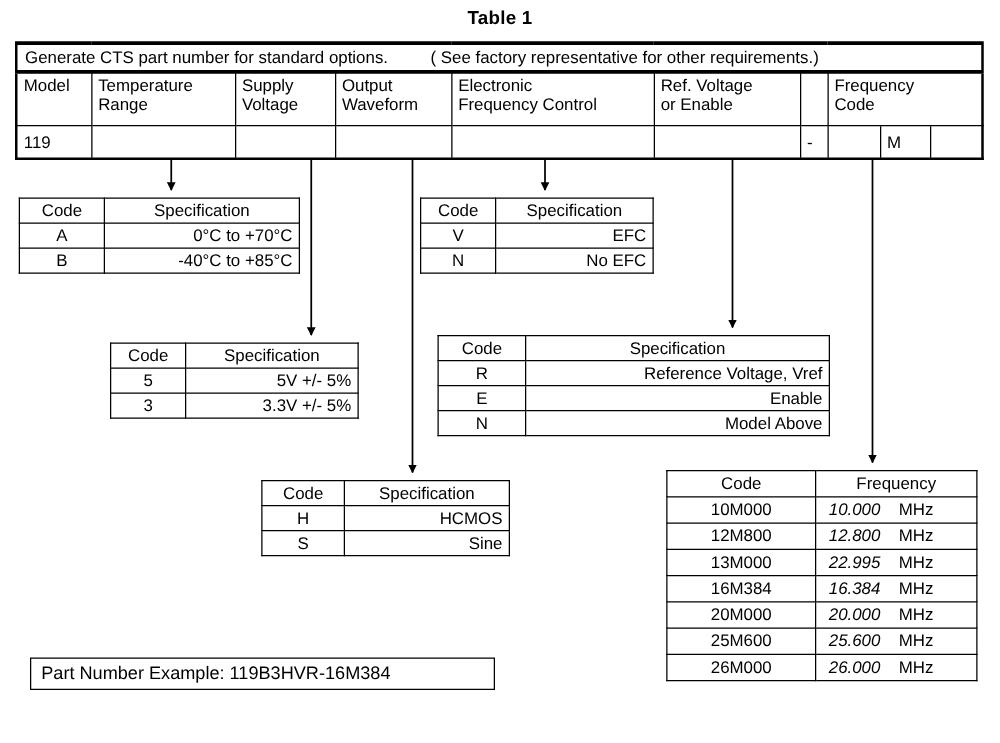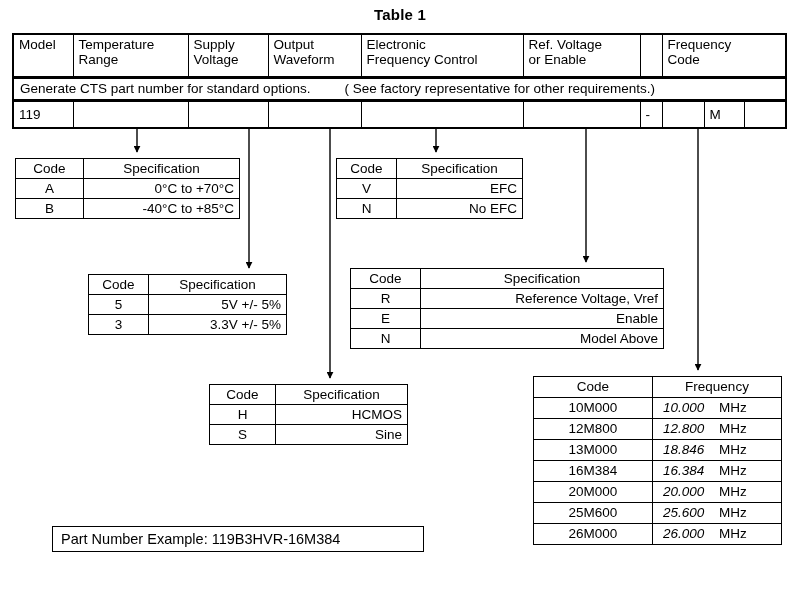--- a/index.html
+++ b/index.html
@@ -119,21 +119,20 @@
     width: 372px;
     height: 26px;
     border: 1px solid #000;
     background: #fff;
     font-size: 14.5px;
     display: flex;
     align-items: center;
     padding-left: 8px;
     box-sizing: border-box;
     z-index: 5;
-    margin-left: 28px;
   }
 
   
   #connectors {
     position: absolute;
     left: 0;
     top: 0;
     width: 800px;
     height: 594px;
     z-index: 1;
@@ -173,20 +172,25 @@
     <col style="width:93px">
     <col style="width:162px">
     <col style="width:117px">
     <col style="width:22px">
     <col style="width:42px">
     <col style="width:40px">
     <col style="width:42px">
   </colgroup>
   <tbody>
       <tr>
+    <td class="banner" colspan="10">
+      <span class="b-left">Generate CTS part number for standard options.</span><span class="b-right">( See factory representative for other requirements.)</span>
+    </td>
+  </tr>
+  <tr>
     <td class="hdr">
       <span class="hdr-line">Model</span>
       <span class="hdr-line"></span>
     </td>
     <td class="hdr">
       <span class="hdr-line">Temperature</span>
       <span class="hdr-line">Range</span>
     </td>
     <td class="hdr">
       <span class="hdr-line">Supply</span>
@@ -203,25 +207,20 @@
     <td class="hdr">
       <span class="hdr-line">Ref. Voltage</span>
       <span class="hdr-line">or Enable</span>
     </td>
     <td class="hdr"></td>
     <td class="hdr" colspan="3">
       <span class="hdr-line">Frequency</span>
       <span class="hdr-line">Code</span>
     </td>
   </tr>
-  <tr>
-    <td class="banner" colspan="10">
-      <span class="b-left">Generate CTS part number for standard options.</span><span class="b-right">( See factory representative for other requirements.)</span>
-    </td>
-  </tr>
   <tr class="valrow">
     <td>119</td>
     <td></td>
     <td></td>
     <td></td>
     <td></td>
     <td></td>
     <td>-</td>
     <td></td>
     <td>M</td>
@@ -357,21 +356,21 @@
   </tr>
   <tr>
     <td>12M800</td>
     <td class="freq-val">
       <span class="fnum">12.800</span><span class="funit">MHz</span>
     </td>
   </tr>
   <tr>
     <td>13M000</td>
     <td class="freq-val">
-      <span class="fnum">18.846</span><span class="funit">MHz</span>
+      <span class="fnum">22.995</span><span class="funit">MHz</span>
     </td>
   </tr>
   <tr>
     <td>16M384</td>
     <td class="freq-val">
       <span class="fnum">16.384</span><span class="funit">MHz</span>
     </td>
   </tr>
   <tr>
     <td>20M000</td>

